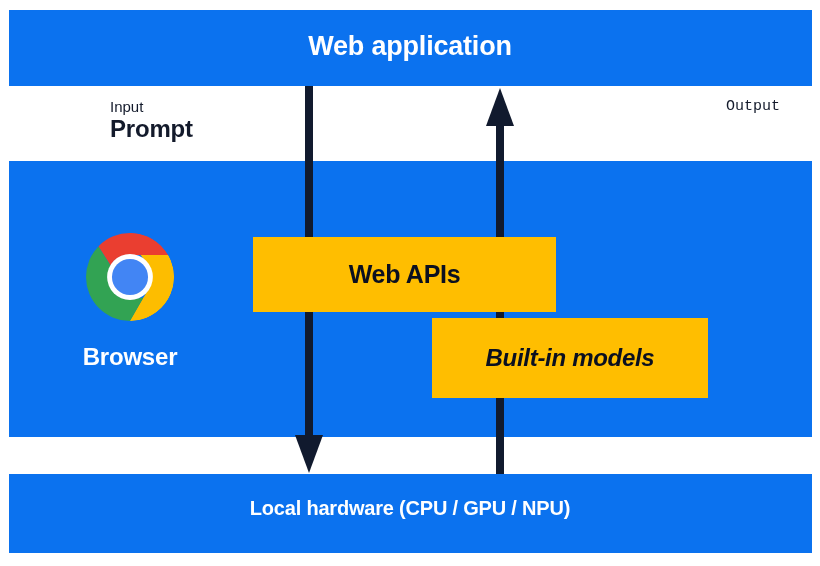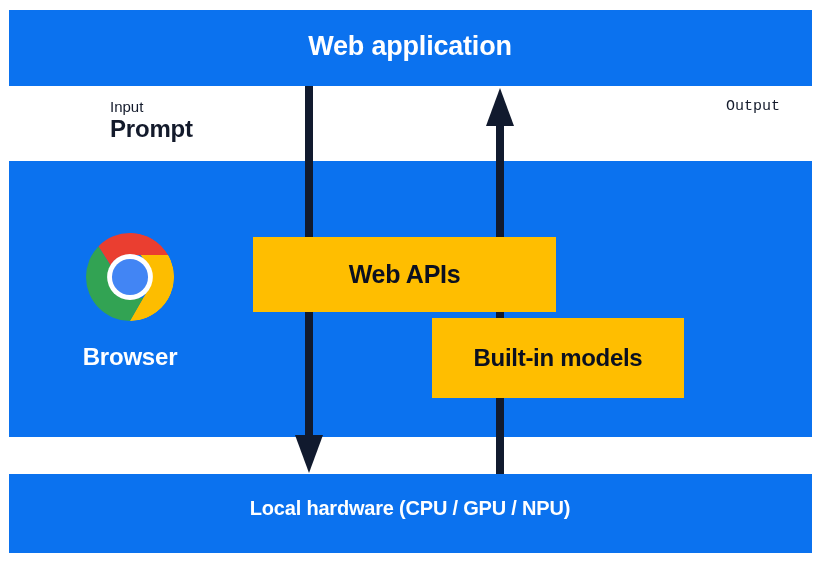--- a/index.html
+++ b/index.html
@@ -126,25 +126,26 @@
     top: 201px;
     width: 303px;
     height: 75px;
     font-size: 25px;
     z-index: 5;
     margin-top: 36px;
   }
   #builtin-models-box {
     left: 432px;
     top: 318px;
-    width: 252px;
+    width: 276px;
     height: 80px;
     font-size: 24px;
     line-height: 1.22;
     z-index: 5;
+    font-style: italic;
   }
 
   
   #chrome-logo {
     position: absolute;
     left: 86px;
     top: 233px;
     width: 88px;
     height: 88px;
   }

